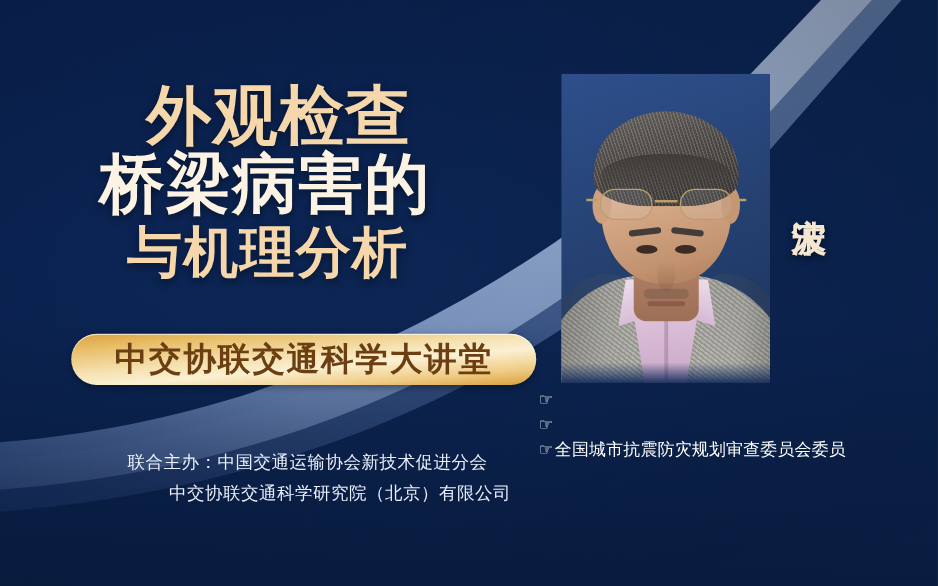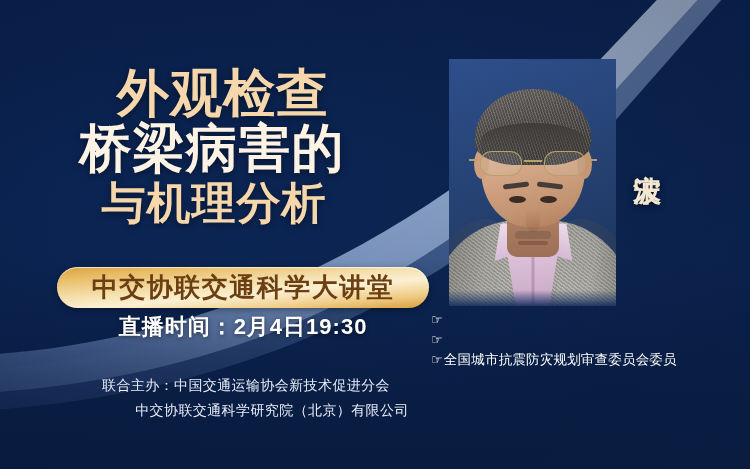--- a/index.html
+++ b/index.html
@@ -181,21 +181,21 @@
   
   .livetime{
     position:absolute;left:0;top:312px;width:486px;text-align:center;
     font-size:22px;font-weight:bold;color:#ffffff;letter-spacing:1px;
     text-shadow:0 1px 4px rgba(0,0,0,.5);
     white-space:nowrap;
   }
 
   
   .orgs{
-    position:absolute;left:0;top:373px;width:492px;
+    position:absolute;left:0;top:357px;width:492px;
     font-size:14px;color:#e9eefb;line-height:1.75;letter-spacing:.4px;
     text-align:center;
   }
   .org-line{white-space:nowrap;}
   .org-line.l2{padding-left:52px;}
 
   
   .speaker-name{
     position:absolute;left:629px;top:152px;
     font-size:28px;font-weight:bold;color:#f3e7d2;
@@ -280,21 +280,20 @@
   <div class="title-block">
     <div class="tline tline2">外观检查</div>
     <div class="tline tline1">桥梁病害的</div>
     <div class="tline tline3">与机理分析</div>
   </div>
 
   <div class="badge">
     <span class="badge-text">中交协联交通科学大讲堂</span>
   </div>
 
-  <div class="livetime">直播时间：2月4日19:30</div>
 
   <div class="orgs">
     <div class="org-line l1">联合主办：中国交通运输协会新技术促进分会</div>
     <div class="org-line l2">中交协联交通科学研究院（北京）有限公司</div>
   </div>
 
   <div class="speaker-name">宋波</div>
 
   <div class="creds">
     <div class="cred">

